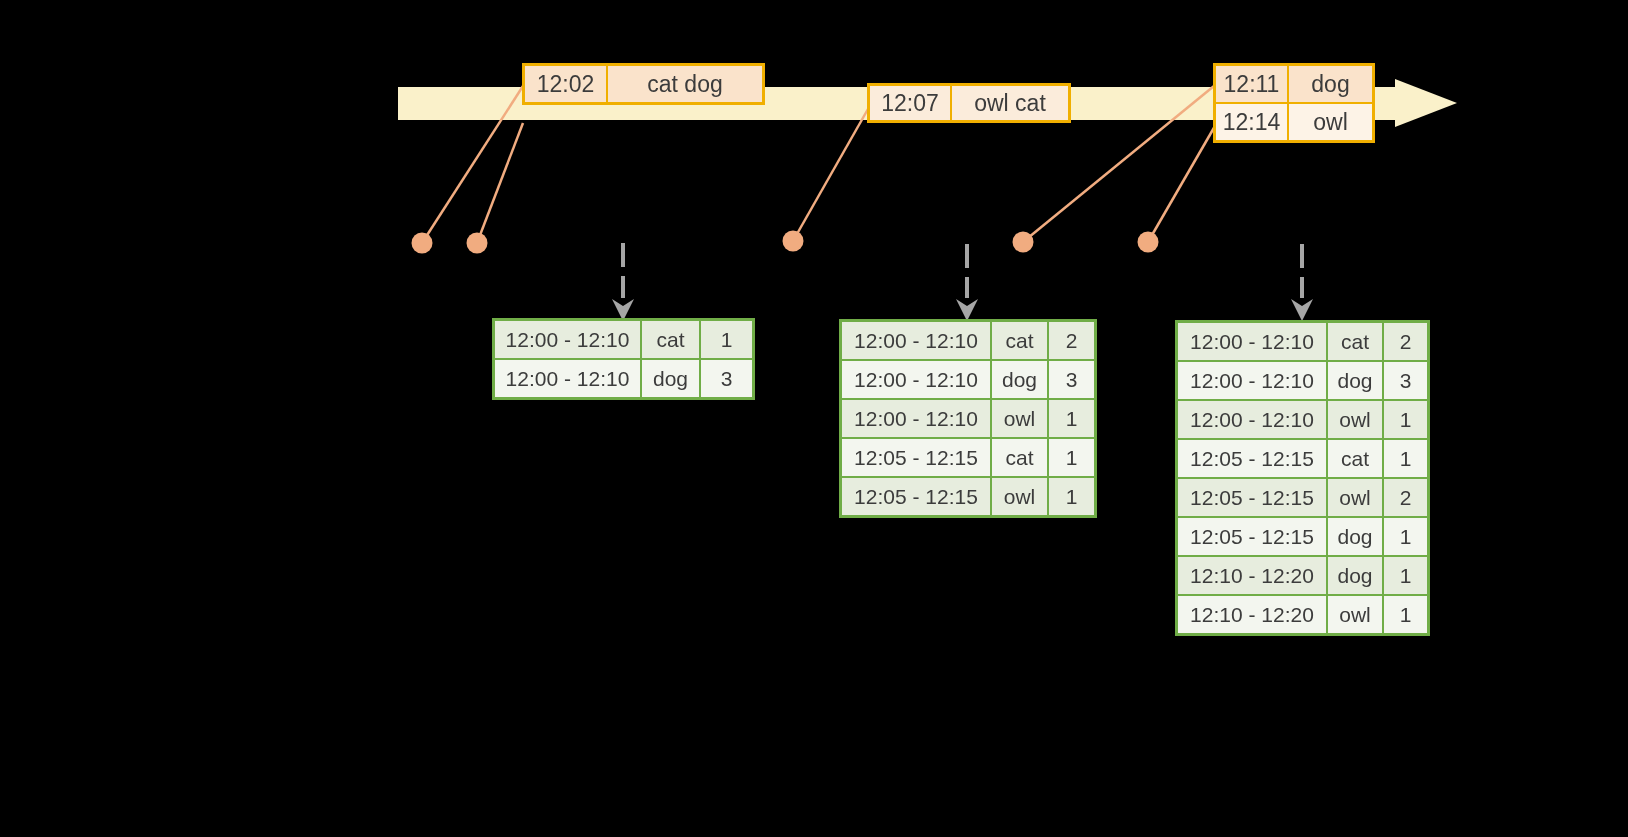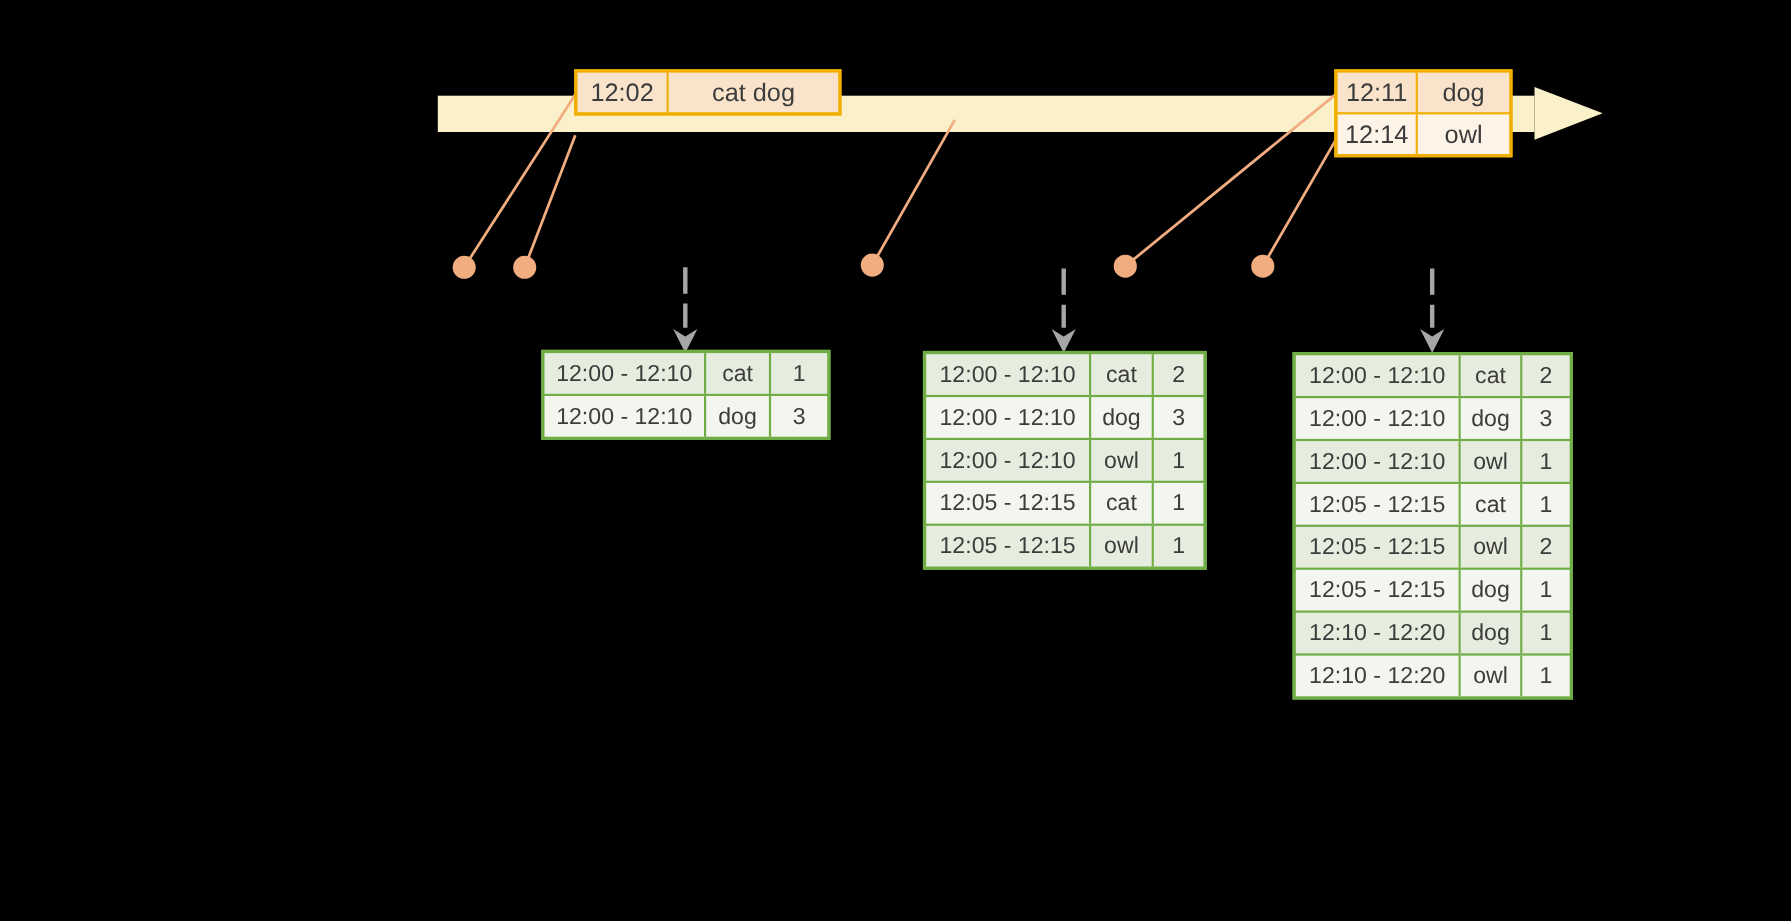--- a/index.html
+++ b/index.html
@@ -103,20 +103,27 @@
 
   <div class="event-table evt-a">
 
       <div class="ev-row">
         <div class="ev-cell ev-time">12:02</div>
         <div class="ev-cell ev-words">cat dog</div>
       </div>
 
     </div>
 
+  <div class="event-table single evt-b">
+
+      <div class="ev-row">
+        <div class="ev-cell ev-time">12:07</div>
+        <div class="ev-cell ev-words">owl cat</div>
+      </div>
+    </div>
 
   <div class="event-table evt-c">
 
       <div class="ev-row">
         <div class="ev-cell ev-time">12:11</div>
         <div class="ev-cell ev-words">dog</div>
       </div>
 
       <div class="ev-row">
         <div class="ev-cell ev-time">12:14</div>

